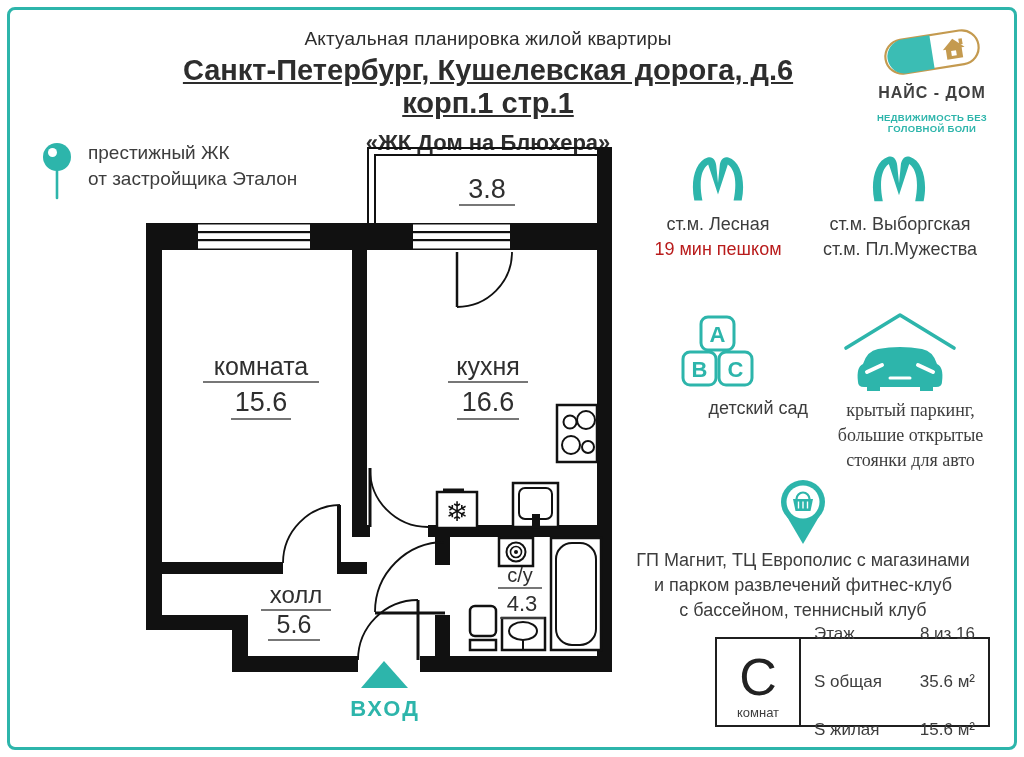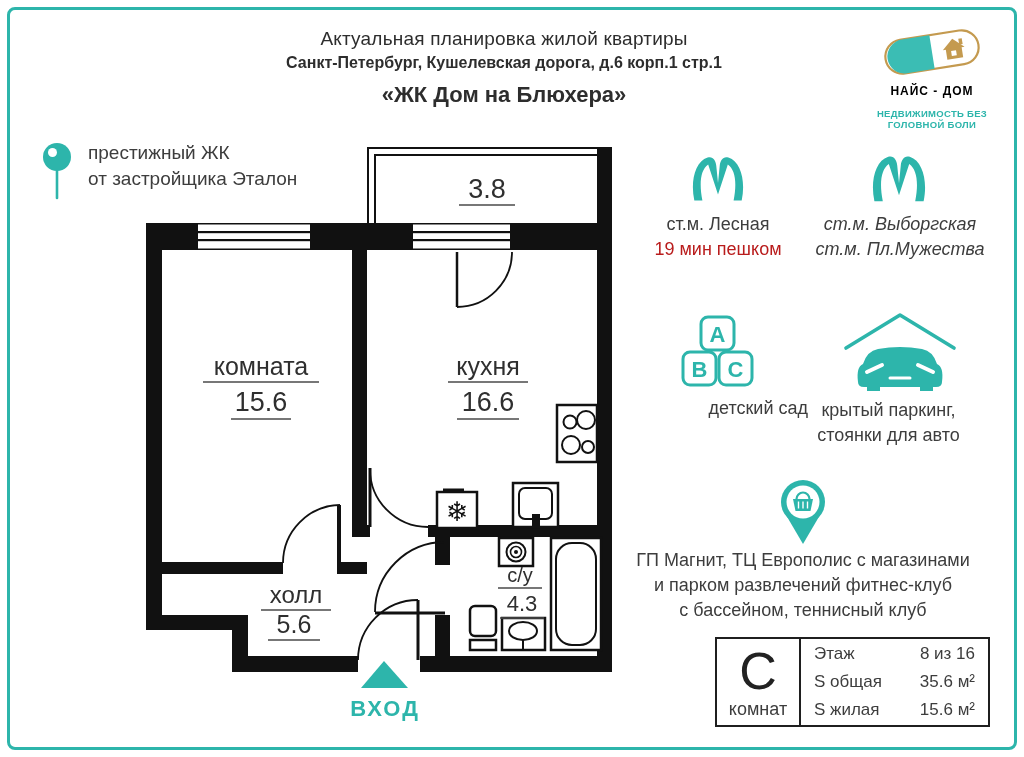--- a/index.html
+++ b/index.html
@@ -4,37 +4,37 @@
 <style>
   html,body{margin:0;padding:0;}
   body{
     width:1024px;height:757px;position:relative;background:#ffffff;
     font-family:"Liberation Sans", sans-serif;overflow:hidden;
     -webkit-font-smoothing:antialiased;
   }
   .frame{position:absolute;left:7px;top:7px;right:7px;bottom:7px;
     border:3px solid #2db5ab;border-radius:8px;pointer-events:none;}
   .abs{position:absolute;}
-  .hdr{left:154px;top:28px;width:700px;text-align:center;color:#2d2d2d;}
+  .hdr{left:138px;top:28px;width:700px;text-align:center;color:#2d2d2d;}
   .hdr .l1{font-size:19px;font-weight:500;letter-spacing:.2px;margin-bottom:4px;}
-  .hdr .l2{font-size:16px;font-weight:600;margin-bottom:10px;}
+  .hdr .l2{font-size:29px;font-weight:600;margin-bottom:10px;text-decoration:underline;}
   .hdr .l3{font-size:22px;font-weight:600;}
   .logo{left:848px;top:26px;width:168px;text-align:center;}
-  .logo .nm{font-size:12px;font-weight:700;color:#000000;letter-spacing:1px;margin-top:2px;}
+  .logo .nm{font-size:16px;font-weight:700;color:#404040;letter-spacing:1px;margin-top:2px;}
   .logo .tg{font-size:9.5px;font-weight:700;color:#2db5ab;letter-spacing:.3px;margin-top:10px;}
   .hl{left:88px;top:140px;width:280px;color:#3d3d3d;font-size:19px;line-height:26px;}
   .feat{color:#3d3d3d;font-size:18px;line-height:25px;text-align:center;}
   .feat .note{color:#b91c1c;}
   .ibox{left:715px;top:637px;width:275px;height:90px;border:2px solid #1f1f1f;
     display:flex;box-sizing:border-box;background:#fff;}
   .ibox .cell-l{width:82px;border-right:2px solid #1f1f1f;display:flex;flex-direction:column;
     align-items:center;justify-content:flex-end;padding-bottom:5px;}
   .ibox .big{font-size:52px;line-height:52px;color:#222;font-weight:400;}
-  .ibox .sm{font-size:18px;color:#3d3d3d;margin-top:2px;}
-  .ibox .cell-r{flex:1;display:flex;flex-direction:column;justify-content:center;padding:0 13px;}
+  .ibox .sm{font-size:13px;color:#3d3d3d;margin-top:2px;}
+  .ibox .cell-r{flex:1;display:flex;flex-direction:column;justify-content:center;padding:0 13px;gap:20px;}
   .ibox .row{display:flex;justify-content:space-between;font-size:17px;color:#3d3d3d;line-height:28px;}
   svg text{font-family:"Liberation Sans", sans-serif;}
 </style>
 </head>
 <body>
 
 <div class="frame"></div>
 
 <div class="abs hdr">
   <div class="l1">Актуальная планировка жилой квартиры</div>
@@ -73,21 +73,21 @@
   <path fill="#2db5ab" d="M4 76 C-3 44 5 9 27 2 C36 -1 41 7 42 16 L45 46 L48 16 C49 7 54 -1 63 2 C85 9 93 44 86 76 L72 76 C78 46 75 23 62 14 L45 66 L28 14 C15 23 12 46 18 76 Z"></path>
 </svg>
 <div class="abs feat" style="left:618px;top:212px;width:200px;">
   <div>ст.м. Лесная</div>
   <div class="note">19 мин пешком</div>
 </div>
 
 <svg class="abs" style="left:872px;top:155px;" width="54" height="48" viewBox="0 0 90 78">
   <path fill="#2db5ab" d="M4 76 C-3 44 5 9 27 2 C36 -1 41 7 42 16 L45 46 L48 16 C49 7 54 -1 63 2 C85 9 93 44 86 76 L72 76 C78 46 75 23 62 14 L45 66 L28 14 C15 23 12 46 18 76 Z"></path>
 </svg>
-<div class="abs feat" style="left:795px;top:212px;width:210px;font-style:italic;">
+<div class="abs feat" style="left:795px;top:212px;width:210px;">
   <div>ст.м. Выборгская</div>
   <div>ст.м. Пл.Мужества</div>
 </div>
 
 <svg class="abs" style="left:678px;top:313px;" width="80" height="80" viewBox="0 0 80 80">
   <g fill="#ffffff" stroke="#2db5ab" stroke-width="3">
     <rect x="23" y="4" width="33" height="33" rx="7"></rect>
     <rect x="5" y="39" width="33" height="33" rx="7"></rect>
     <rect x="41" y="39" width="33" height="33" rx="7"></rect>
   </g>
@@ -105,22 +105,23 @@
   <polyline points="6,38 60,5 114,38" fill="none" stroke="#2db5ab" stroke-width="3.6" stroke-linecap="round" stroke-linejoin="round"></polyline>
   <g>
     <path d="M18 72 q-2 -15 5 -18 q4 -13 15 -15 q22 -4 44 0 q11 2 15 15 q7 3 5 18 q0 5 -6 5 l-72 0 q-6 0 -6 -5 Z" fill="#2db5ab"></path>
     <rect x="27" y="77" width="13" height="4" fill="#2db5ab"></rect>
     <rect x="80" y="77" width="13" height="4" fill="#2db5ab"></rect>
     <line x1="27" y1="62" x2="42" y2="55" stroke="#ffffff" stroke-width="4" stroke-linecap="round"></line>
     <line x1="93" y1="62" x2="78" y2="55" stroke="#ffffff" stroke-width="4" stroke-linecap="round"></line>
     <line x1="50" y1="68" x2="70" y2="68" stroke="#ffffff" stroke-width="3" stroke-linecap="round"></line>
   </g>
 </svg>
-<div class="abs feat" style="left:786px;top:398px;width:205px;">
+<div class="abs feat" style="left:808px;top:398px;width:205px;font-family:Liberation Serif, serif;">
   <div>крытый паркинг,</div>
+  <div>большие открытые</div>
   <div>стоянки для авто</div>
 </div>
 
 <svg class="abs" style="left:779px;top:478px;" width="48" height="70" viewBox="0 0 48 70">
   <circle cx="24" cy="24" r="22" fill="#2db5ab"></circle>
   <polygon points="7,37 41,37 24,66" fill="#2db5ab"></polygon>
   <circle cx="24" cy="24" r="16.5" fill="#ffffff"></circle>
   <path d="M14 21 L34 21 L31.5 33 L16.5 33 Z" fill="#2db5ab"></path>
   <path d="M17.5 21 A6.5 6.5 0 0 1 30.5 21" fill="none" stroke="#2db5ab" stroke-width="2.2"></path>
   <g stroke="#ffffff" stroke-width="1.4">

